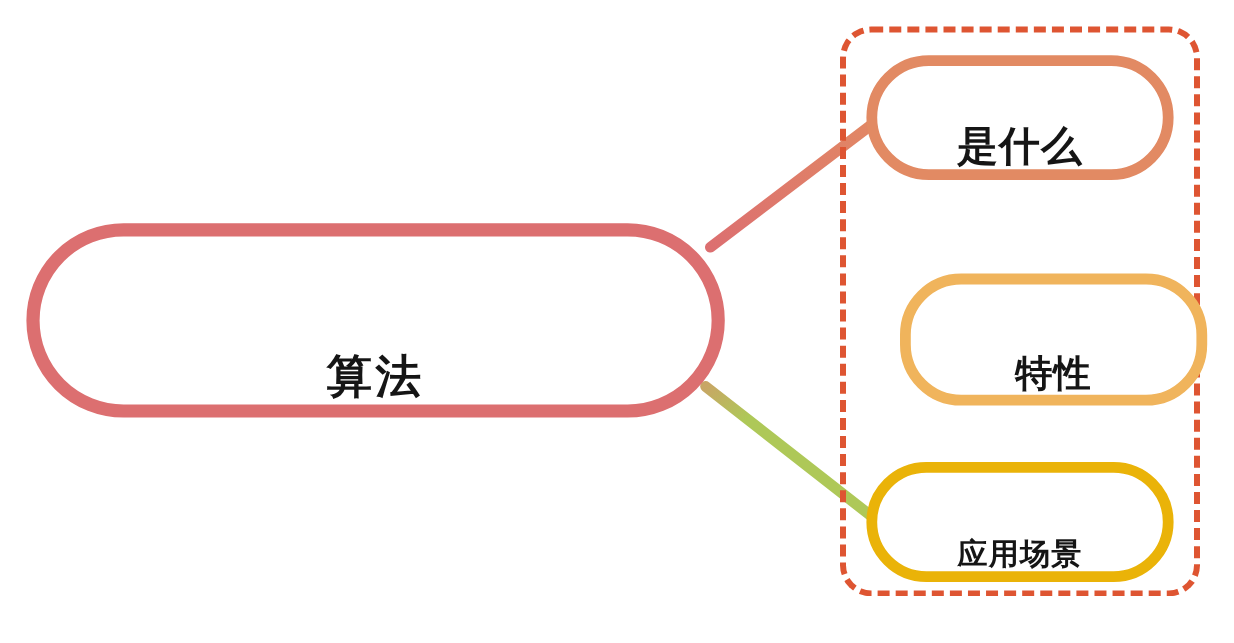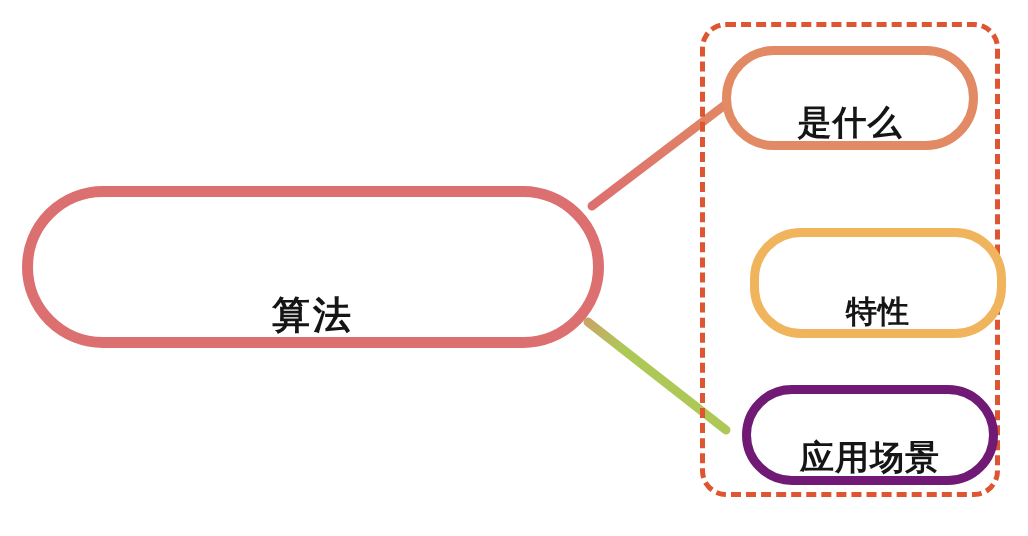--- a/index.html
+++ b/index.html
@@ -68,27 +68,27 @@
     width: 256px;
     height: 110px;
     border: 9px solid #F0B45C;
     border-radius: 51px;
     font-size: 31px;
     font-weight: bold;
     letter-spacing: 1px;
     margin-top: 14px;
   }
   #node-child-2 {
-    left: 742px;
+    left: 722px;
     top: 385px;
     width: 256px;
     height: 100px;
-    border: 9px solid #701a75;
+    border: 9px solid #eab308;
     border-radius: 50px;
-    font-size: 34px;
+    font-size: 25px;
     font-weight: bold;
     letter-spacing: 1px;
   }
   #highlight-box {
     position: absolute;
     left: 700px;
     top: 22px;
     width: 300px;
     height: 475px;
     border: 5px dashed #DE5532;

